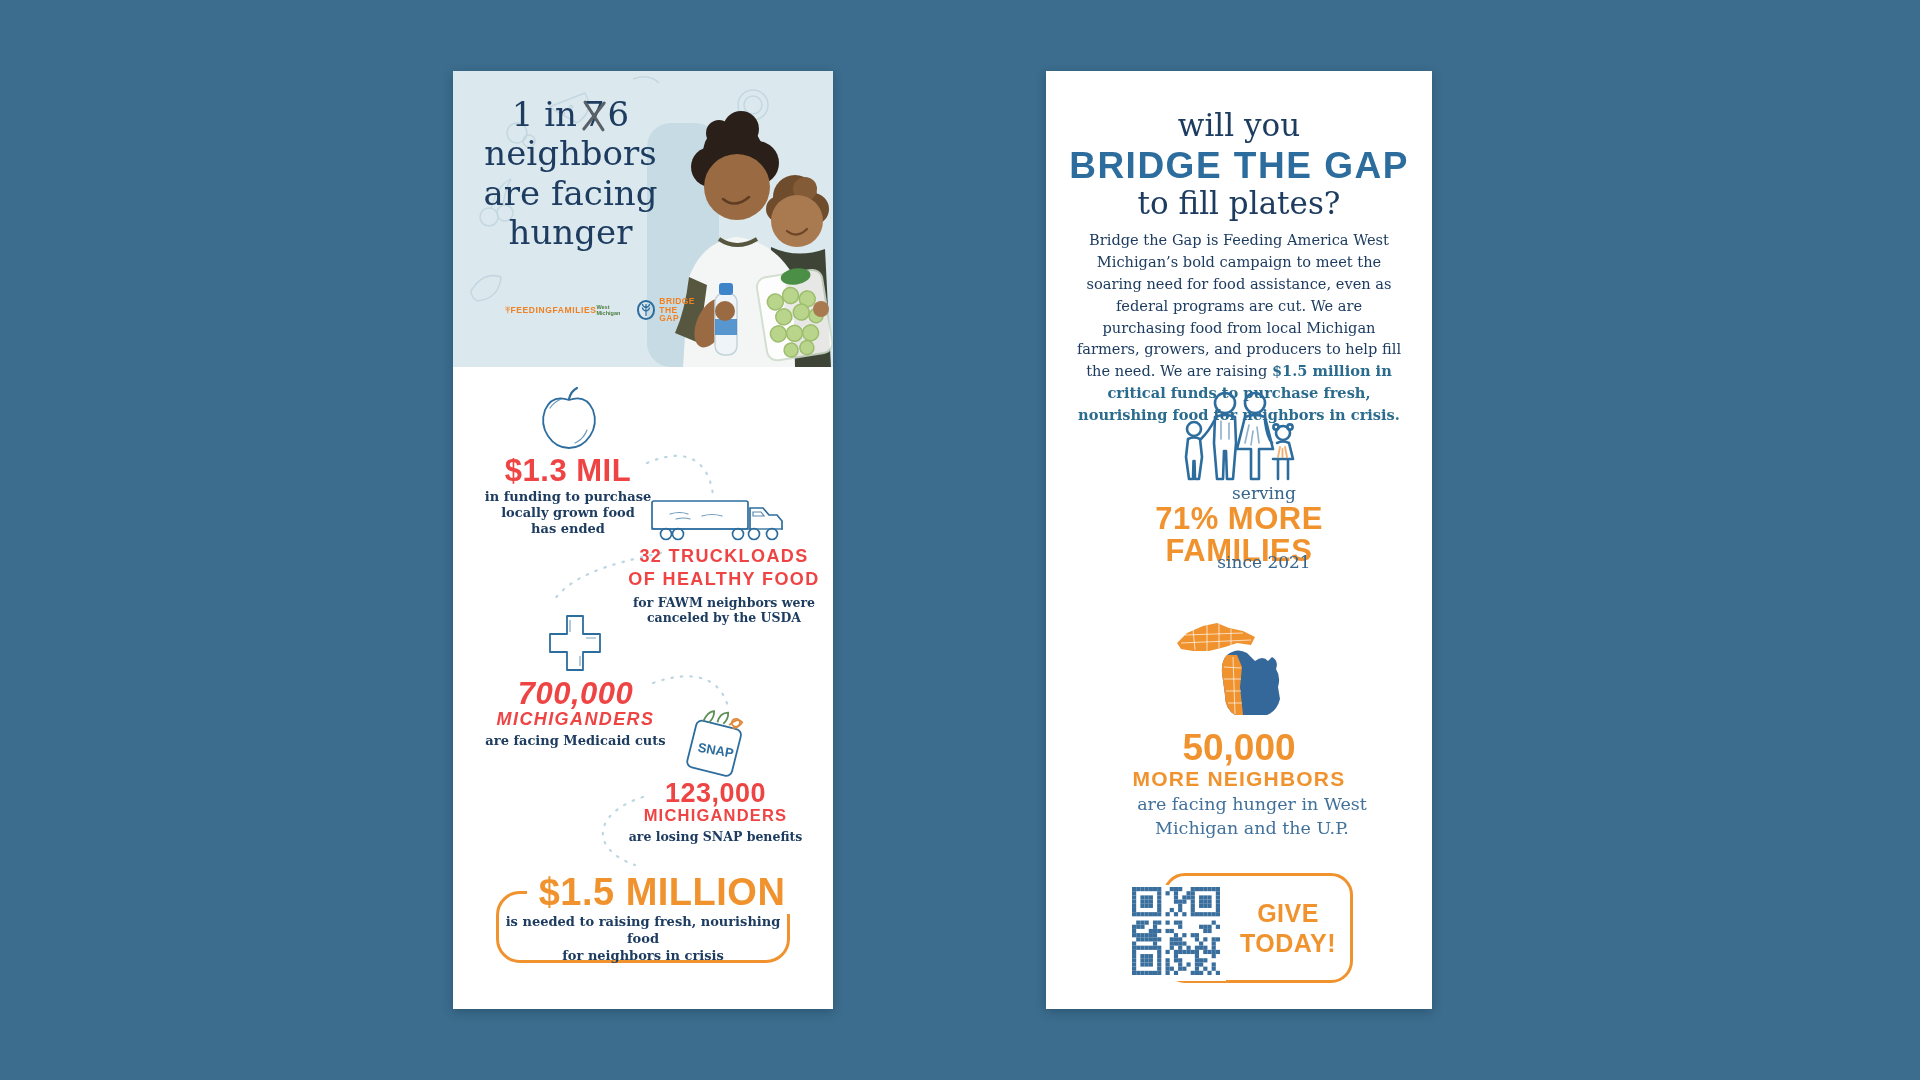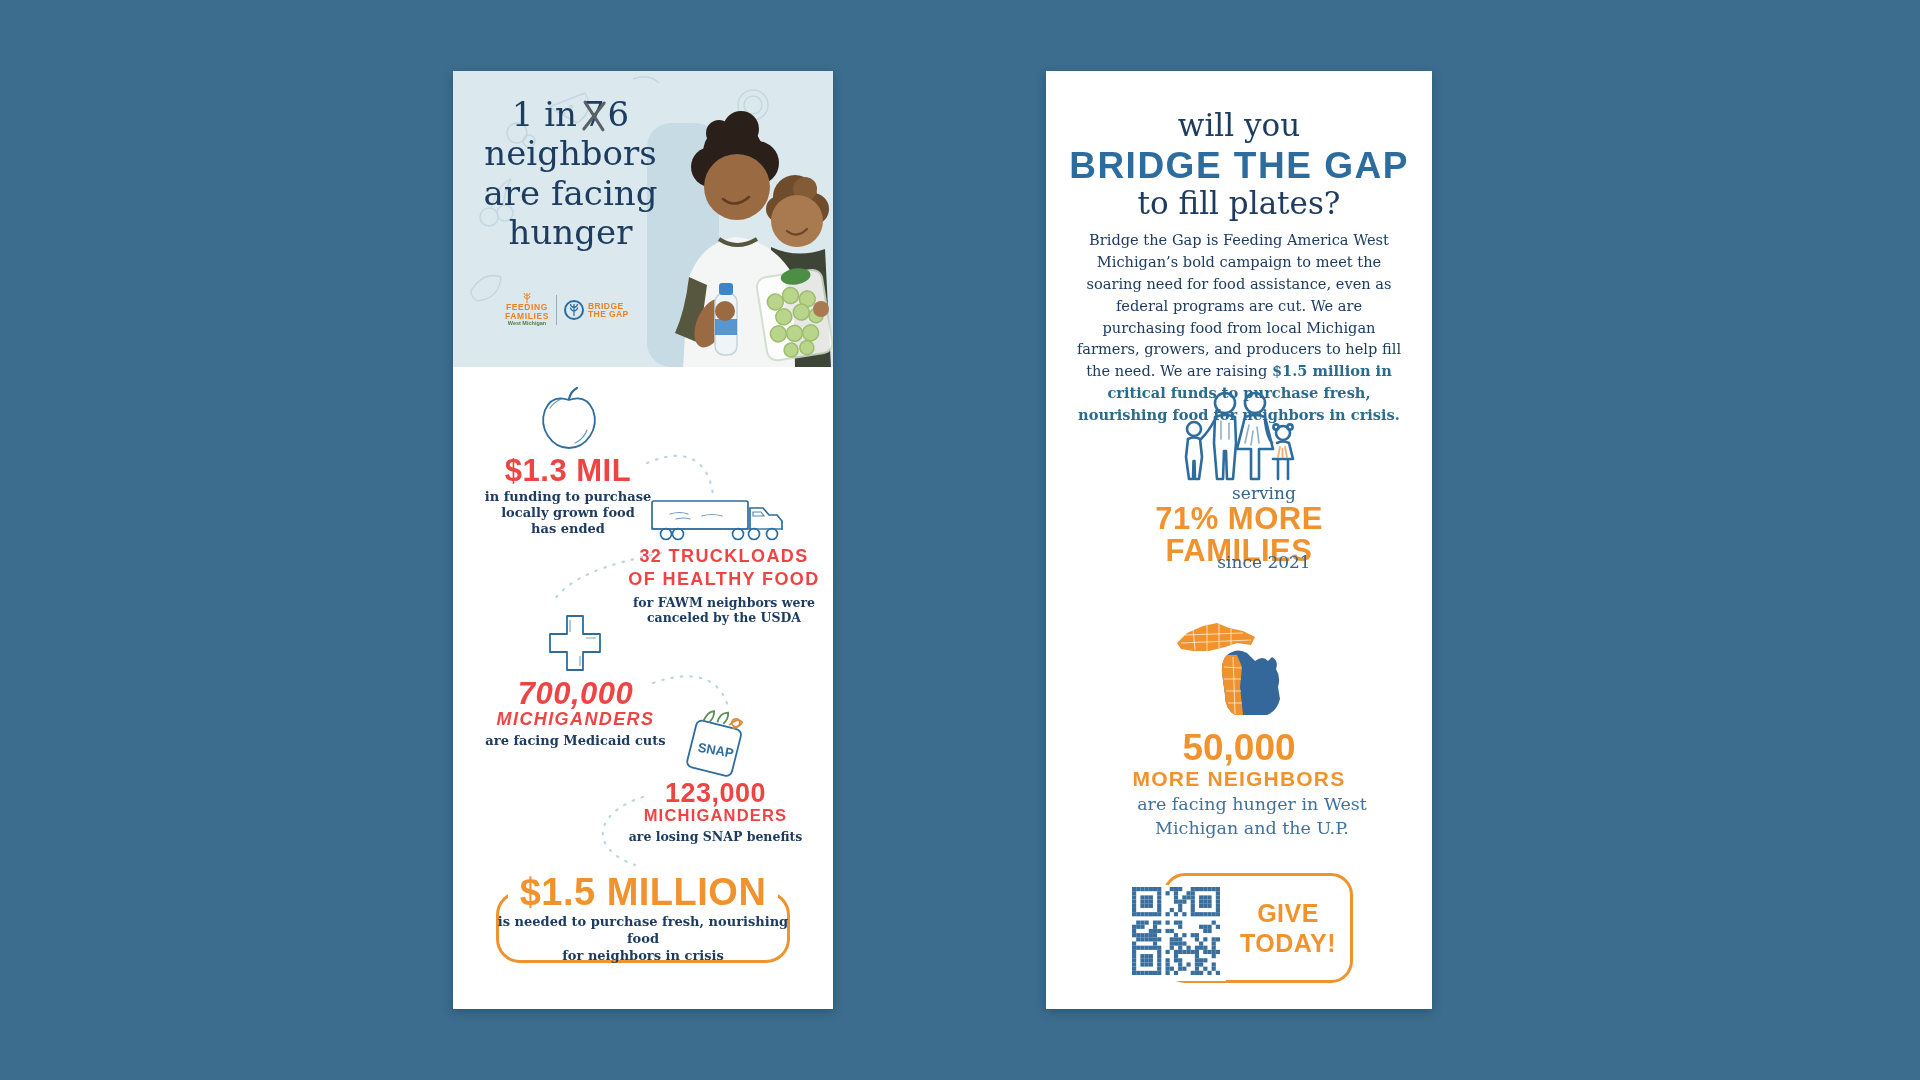--- a/index.html
+++ b/index.html
@@ -16,39 +16,39 @@
   .headline{position:absolute;left:20px;top:24px;width:195px;z-index:3;
             font-family:"DejaVu Serif",serif;font-size:34px;line-height:1.16;
             color:#1d3c60;text-align:center;}
   .crossed{position:relative;display:inline-block;margin:0 3px 0 6px;}
   .crossed::before,.crossed::after{content:"";position:absolute;left:50%;top:52%;width:36px;height:3px;
             background:#596066;border-radius:2px;}
   .crossed::before{transform:translate(-50%,-50%) rotate(57deg);}
   .crossed::after{transform:translate(-50%,-50%) rotate(-52deg);}
   .logos{position:absolute;left:52px;top:219px;width:130px;height:40px;z-index:3;
          display:flex;align-items:center;gap:7px;}
-  .fa-logo{display:flex;flex-direction:column;align-items:center;line-height:1;justify-content:center;}
+  .fa-logo{display:flex;flex-direction:row;align-items:center;line-height:1;justify-content:center;}
   .fa-l1,.fa-l2{font-size:8.5px;font-weight:bold;letter-spacing:.6px;color:#f08122;}
   .fa-sub{font-size:5.5px;font-weight:bold;color:#4c7c3e;margin-top:1px;}
   .logo-divider{width:1px;height:30px;background:#93aebd;}
   .btg-logo{display:flex;align-items:center;gap:4px;}
   .btg-emblem{width:20px;height:20px;border-radius:50%;border:2px solid #2d6d9e;box-sizing:border-box;
               display:flex;align-items:center;justify-content:center;}
   .btg-text{display:flex;flex-direction:column;line-height:1;}
   .btg-l1,.btg-l2{font-size:8.5px;font-weight:bold;letter-spacing:.4px;color:#f08122;}
 
   .stat-value{font-weight:bold;color:#ef4444;letter-spacing:.5px;line-height:1.04;}
   .stat-desc{font-family:"DejaVu Serif",serif;font-weight:700;color:#1d3c60;
              font-size:13px;line-height:1.22;}
   .v31{font-size:31px;} .v27{font-size:27px;}
   .v18{font-size:18px;letter-spacing:1.4px;} .v16{font-size:16.5px;letter-spacing:1.2px;}
 
   .callout-box{position:absolute;left:43px;top:820px;width:294px;height:72px;
                border:3px solid #f0932f;border-radius:24px;box-sizing:border-box;}
-  .callout-value{position:absolute;left:0;top:800px;width:380px;text-align:center;z-index:2;}
+  .callout-value{position:absolute;left:0;top:800px;width:380px;text-align:center;z-index:2;padding-left:19px;}
   .callout-value span{display:inline-block;background:#ffffff;padding:0 12px;
                font-weight:bold;font-size:38px;color:#f0932f;letter-spacing:.5px;}
   .callout-desc{position:absolute;left:40px;top:843px;width:300px;z-index:2;
                font-family:"DejaVu Serif",serif;font-weight:700;font-size:13px;
                line-height:1.3;color:#1d3c60;text-align:center;}
 
   
   .rc-title1,.rc-title3{position:absolute;left:0;width:386px;text-align:center;
                font-family:"DejaVu Serif",serif;font-size:31px;color:#1d3c60;}
   .rc-title2{position:absolute;left:0;top:74px;width:386px;text-align:center;
@@ -249,21 +249,21 @@
     </div>
     <div class="abs ctr stat-desc" style="left:160px;top:758px;width:205px;font-size:12.5px;">
       <span>are losing SNAP benefits</span>
     </div>
 
     <div class="callout-box"></div>
     <div class="callout-value">
       <span>$1.5 MILLION</span>
     </div>
     <div class="callout-desc">
-      <span>is needed to purchase fresh, nourishing food</span><br>
+      <span>is needed to raising fresh, nourishing food</span><br>
       <span>for neighbors in crisis</span>
     </div>
   </div>
 
   <div class="card card-right">
 
     <div class="rc-title1" style="top:36px;">will you</div>
     <div class="rc-title2">BRIDGE THE GAP</div>
     <div class="rc-title3" style="top:114px;">to fill plates?</div>
 

